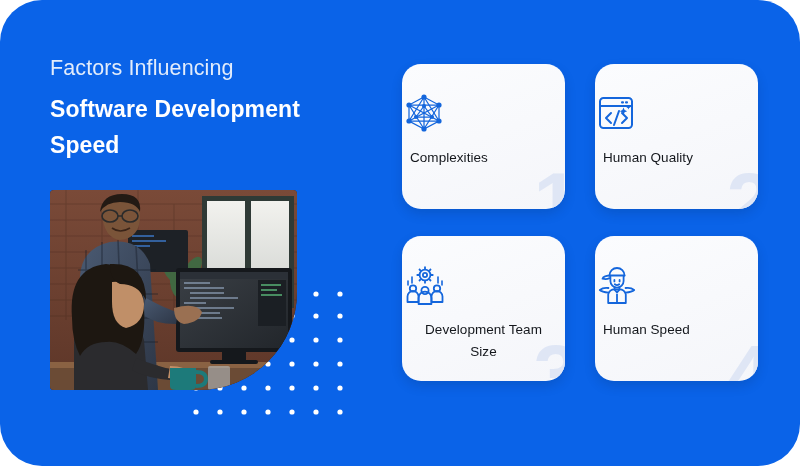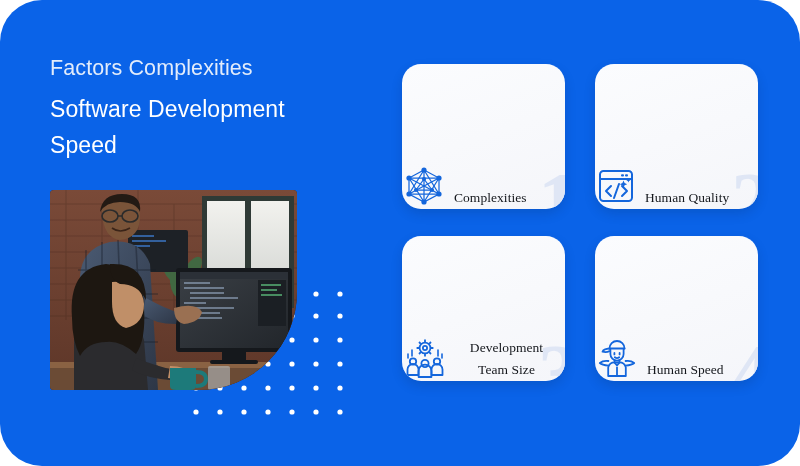--- a/index.html
+++ b/index.html
@@ -48,21 +48,21 @@
     font-weight: 300;
     letter-spacing: 0.1px;
     color: #e2ecfb;
     line-height: 1.15;
     margin: 0 0 10px 0;
     white-space: nowrap;
   }
 
   .headline {
     font-size: 23px;
-    font-weight: 400;
+    font-weight: 700;
     color: #ffffff;
     line-height: 1.58;
     letter-spacing: 0.1px;
     margin: 0;
     max-width: 300px;
   }
 
   
   .photo-wrap {
     position: absolute;
@@ -108,24 +108,23 @@
     row-gap: 27px;
   }
 
   .card {
     position: relative;
     background: linear-gradient(160deg, #fbfcfe 0%, #f5f6fa 100%);
     border-radius: 19px;
     overflow: hidden;
     box-shadow: 0 5px 11px rgba(4, 34, 80, 0.17);
     display: flex;
-    flex-direction: row;
-    align-items: flex-end;
+    flex-direction: column;
+    align-items: flex-start;
     justify-content: flex-start;
-    font-family: Liberation Serif, serif;
   }
 
   .card-icon {
     margin-top: 26px;
     height: 46px;
     display: flex;
     align-items: center;
     justify-content: center;
     position: relative;
     z-index: 2;
@@ -159,21 +158,21 @@
     user-select: none;
   }
 </style>
 </head>
 <body>
 
 <div class="canvas">
   <div class="panel">
 
     <div class="left-col">
-      <p class="eyebrow">Factors Complexities</p>
+      <p class="eyebrow">Factors Influencing</p>
       <h1 class="headline">Software Development Speed</h1>
     </div>
 
     <svg class="dot-grid" viewBox="0 0 160 148">
       <g fill="#ffffff">
         <circle cx="8" cy="76" r="2.6"></circle>
           <circle cx="32" cy="76" r="2.6"></circle>
         <circle cx="56" cy="76" r="2.6"></circle>
           <circle cx="80" cy="76" r="2.6"></circle>
         <circle cx="104" cy="76" r="2.6"></circle>

